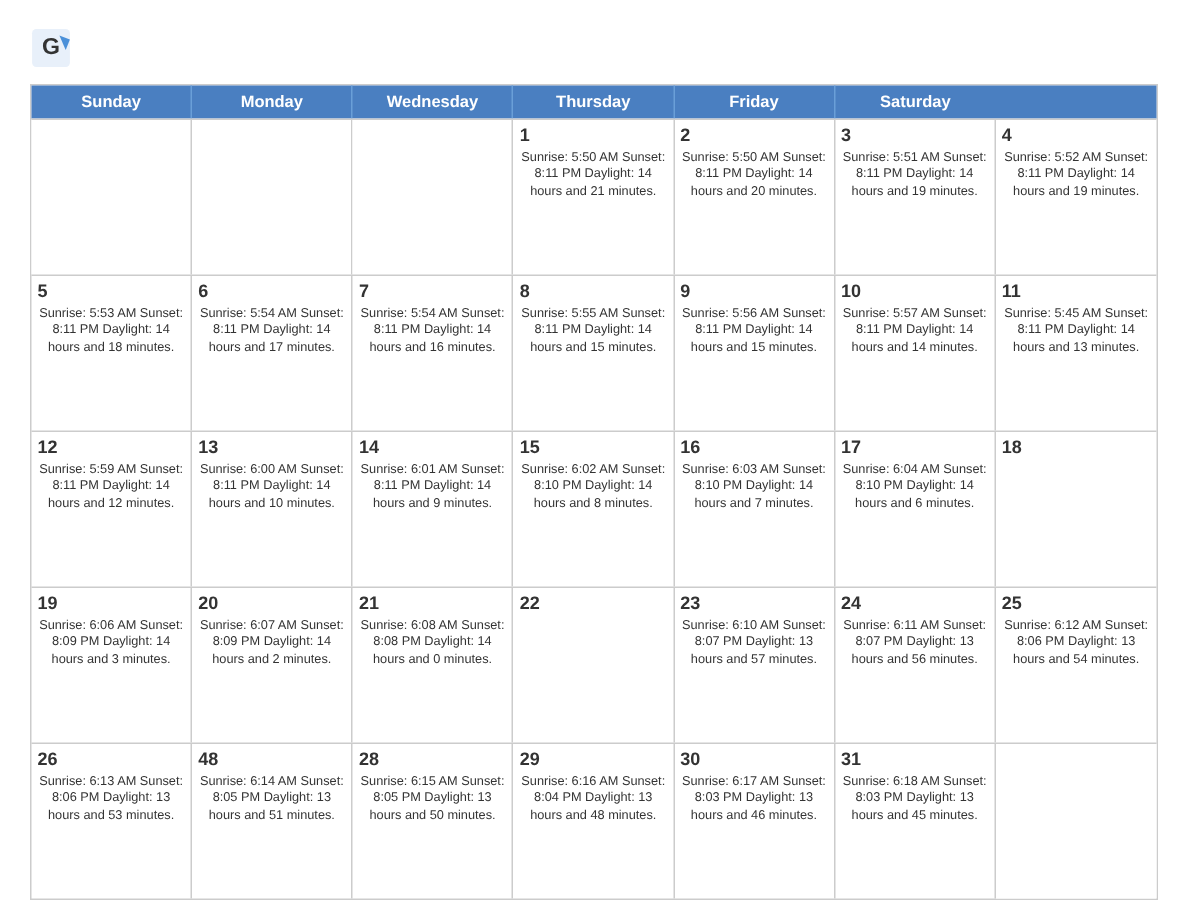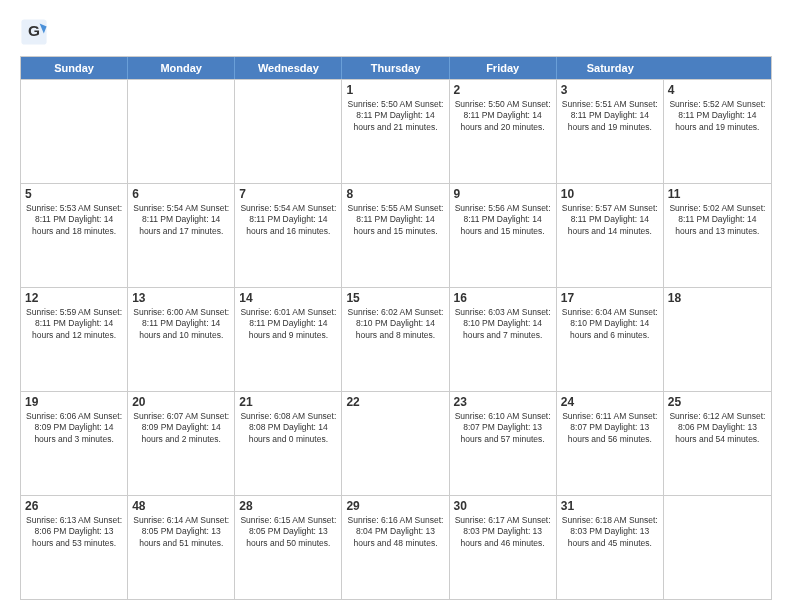--- a/index.html
+++ b/index.html
@@ -210,21 +210,21 @@
           </div>
           <div class="cal-cell">
             <div class="day-num">10</div>
             <div class="day-info">Sunrise: 5:57 AM
 Sunset: 8:11 PM
 Daylight: 14 hours
 and 14 minutes.</div>
           </div>
           <div class="cal-cell">
             <div class="day-num">11</div>
-            <div class="day-info">Sunrise: 5:02 AM
+            <div class="day-info">Sunrise: 5:45 AM
 Sunset: 8:11 PM
 Daylight: 14 hours
 and 13 minutes.</div>
           </div>
         </div>
         <div class="cal-row">
           <div class="cal-cell">
             <div class="day-num">12</div>
             <div class="day-info">Sunrise: 5:59 AM
 Sunset: 8:11 PM

